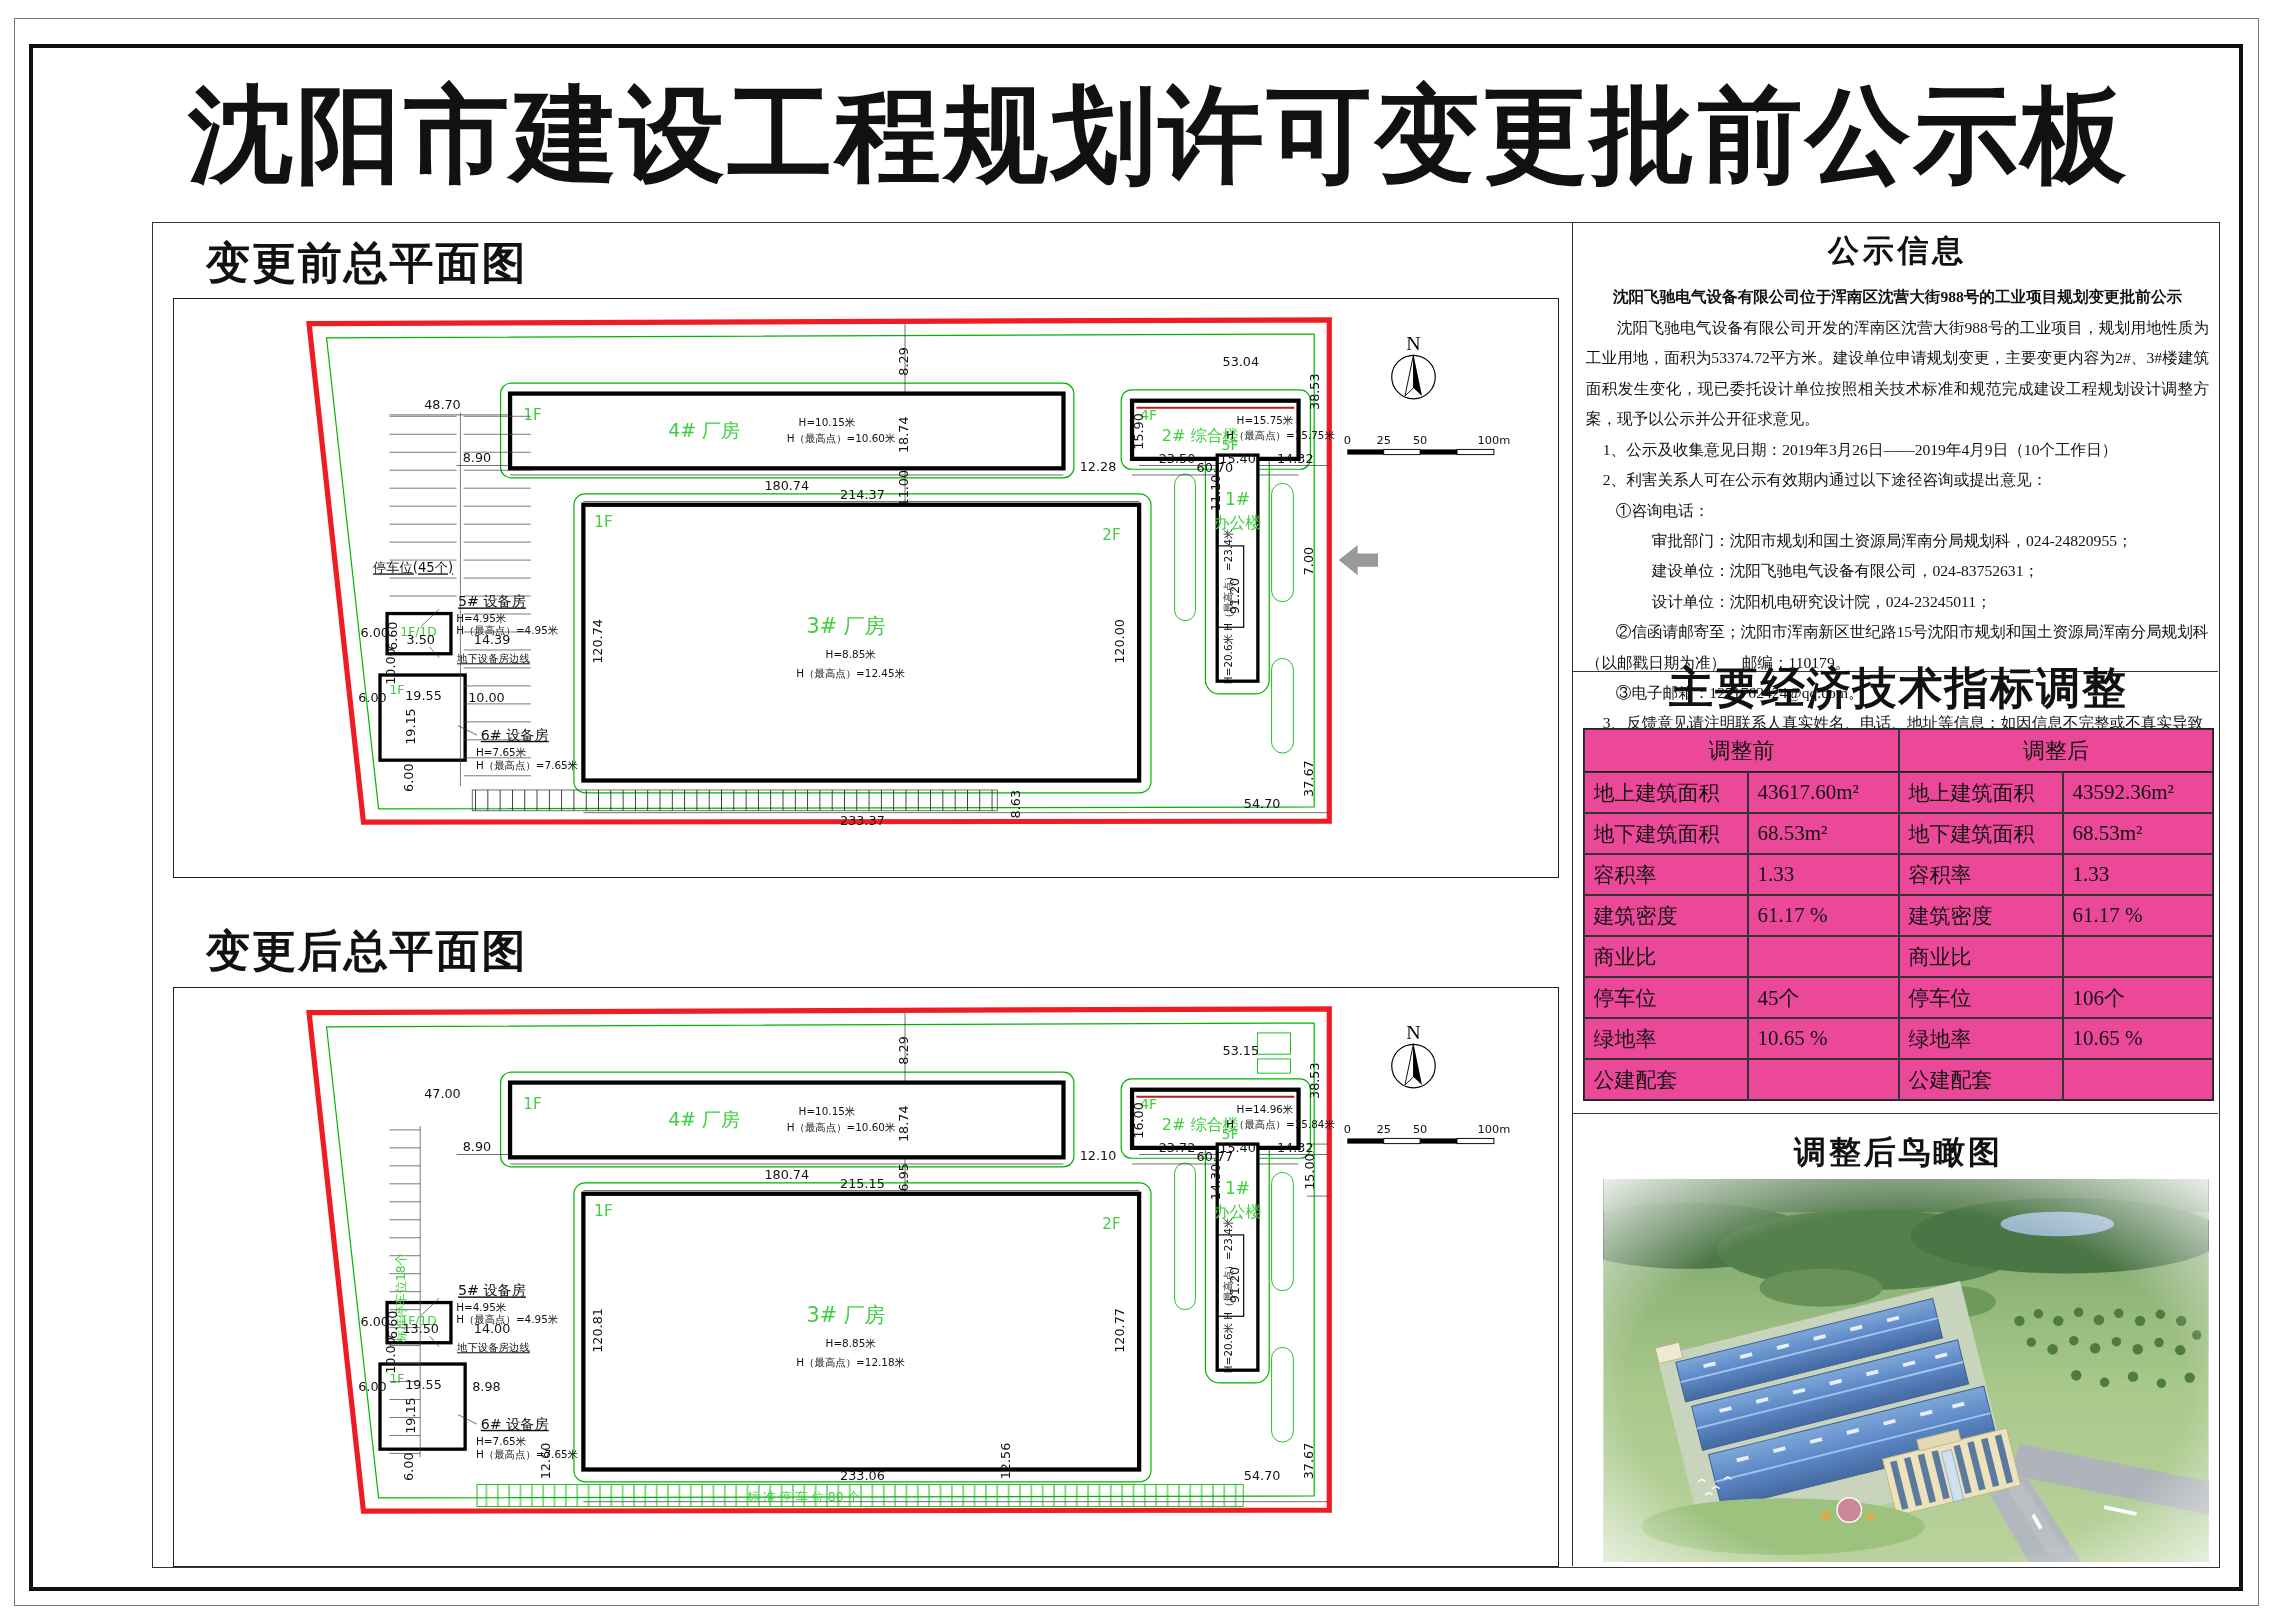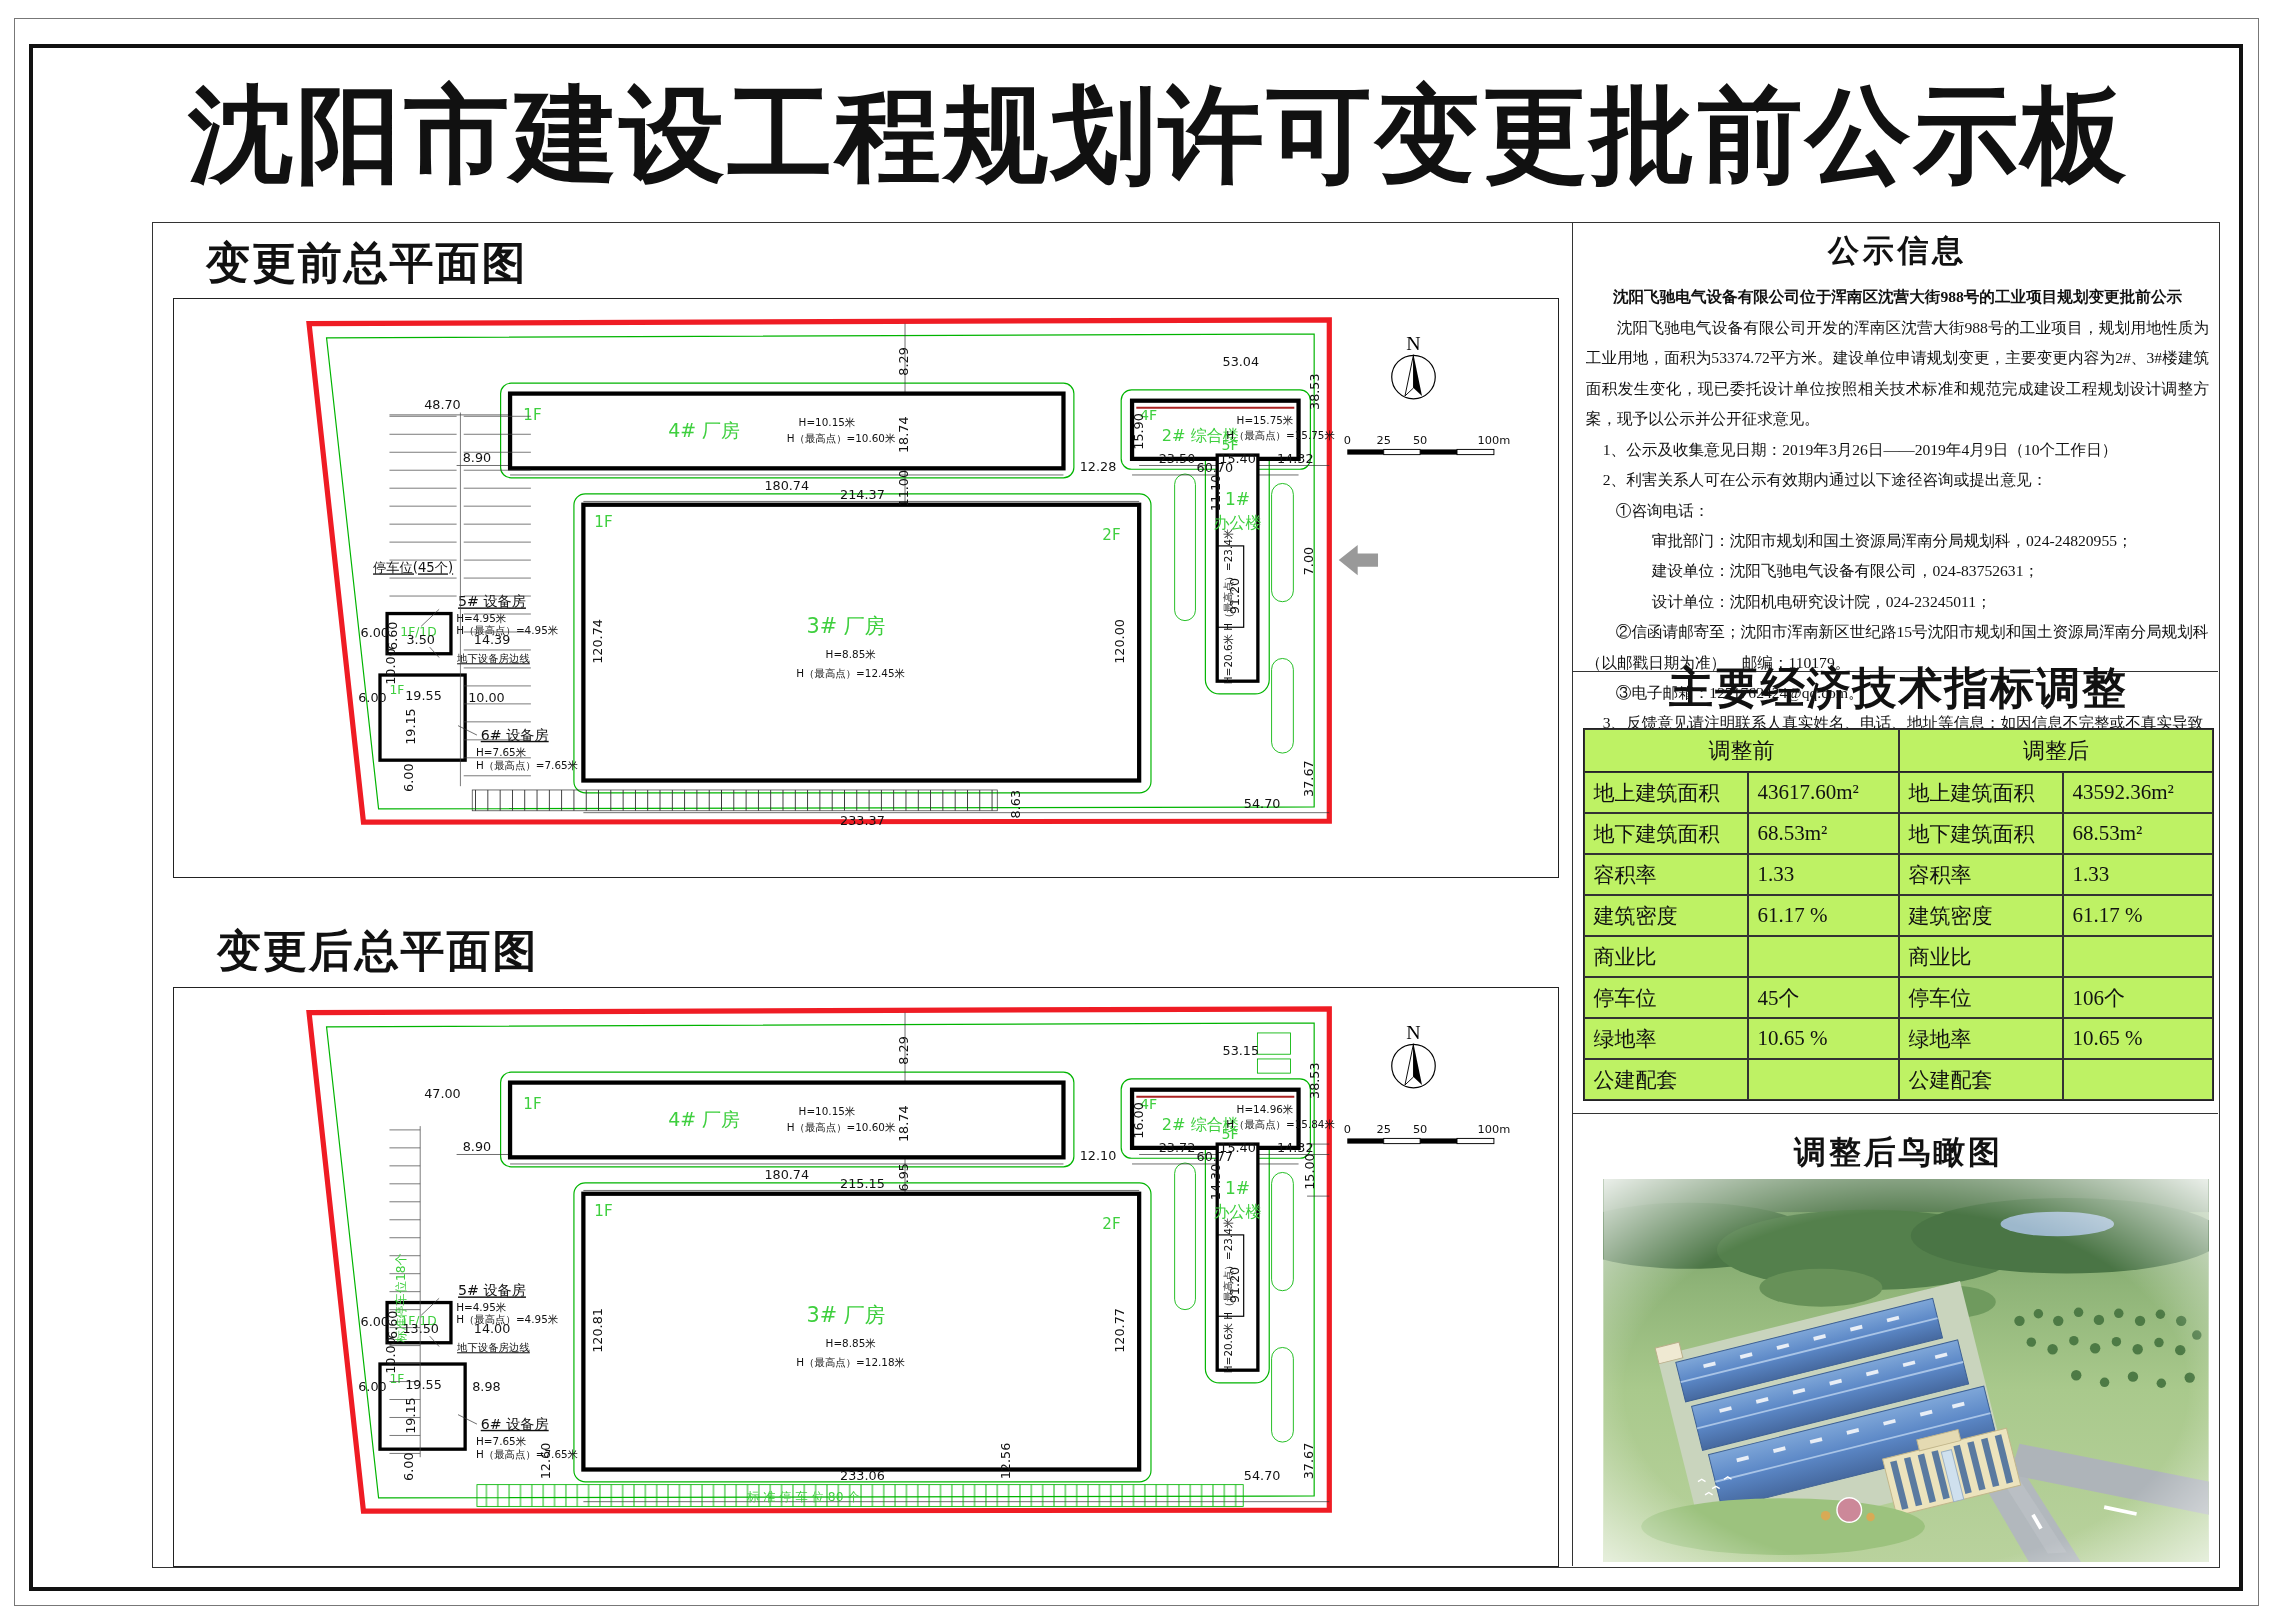--- a/index.html
+++ b/index.html
@@ -19,21 +19,21 @@
   .notice-head{font-size:15.6px;font-weight:bold;text-align:center;margin-top:13.2px;line-height:1.5;}
   .notice-body{font-size:15.6px;line-height:1.95;text-align:justify;text-indent:31px;margin-top:4.7px;padding:0 2.8px;}
   .notice-items{font-size:15.6px;line-height:1.95;padding:0 2.8px;}
   .it1{text-indent:17px;}
   .it2{text-indent:30px;}
   .it3{text-indent:66px;}
   .notice-sign{font-size:15.6px;text-align:right;padding-right:62px;margin-top:6.6px;}
   .notice-date{font-size:15.6px;text-align:right;padding-right:85px;margin-top:3.8px;}
   .econ{left:1583px;top:659px;width:631px;}
   .econ-title{text-align:center;font-size:44px;font-weight:bold;letter-spacing:1.9px;}
-  .econ-table{margin-top:10.4px;border:1.9px solid #222;display:grid;grid-template-columns:164px 151px 164px 150px;background:#bef264;}
+  .econ-table{margin-top:10.4px;border:1.9px solid #222;display:grid;grid-template-columns:164px 151px 164px 150px;background:#ec4899;}
   .ec{border:0.5px solid #333;font-size:21px;display:flex;align-items:center;padding-left:8.5px;height:39px;}
   .ec.hd{justify-content:center;padding-left:0;height:41px;border-bottom:1.9px solid #222;font-size:22px;}
   .ec.sp2{grid-column:span 2;}
   .render-title{left:1583px;top:1131px;width:631px;text-align:center;font-size:32px;font-weight:bold;letter-spacing:2.8px;}
   .render-box{left:1603px;top:1179px;width:606px;height:383px;}
   
   .red{fill:none;stroke:#ef1c24;stroke-width:11;}
   .grn{fill:none;stroke:#00b400;stroke-width:2.5;}
   .grn-thin{fill:none;stroke:#00b400;stroke-width:1.8;}
   .bld{fill:#fff;stroke:#000;stroke-width:9;}
@@ -195,21 +195,21 @@
       <text class="dim" x="467" y="777" transform="rotate(-90 467 777)">10.00</text>
       <text class="dim" x="419" y="852">6.00</text>
       <text class="dim" x="527" y="848">19.55</text>
       <text class="dim" x="660" y="852">10.00</text>
       <text class="dim" x="510" y="904" transform="rotate(-90 510 904)">19.15</text>
       <text class="dim" x="504" y="1012" transform="rotate(-90 504 1012)">6.00</text>
     </g>
   </svg>
   </div>
 
-  <div class="abs sec-title" style="left:206px;top:922px;margin-left:11px;">变更后总平面图</div>
+  <div class="abs sec-title" style="left:206px;top:922px;">变更后总平面图</div>
 
   <div class="abs plan-frame" style="left:173px;top:987px;width:1384px;height:578px;">
   <svg width="1384" height="578" viewBox="0 0 2925 1222">
     <defs>
       <pattern id="hatchG" width="24" height="46" patternUnits="userSpaceOnUse">
         <line x1="12" y1="0" x2="12" y2="46" stroke="#00b400" stroke-width="2"></line>
       </pattern>
     </defs>
     <g>
       <polygon class="red" points="285,52 2442,44 2442,1104 400,1106"></polygon>

